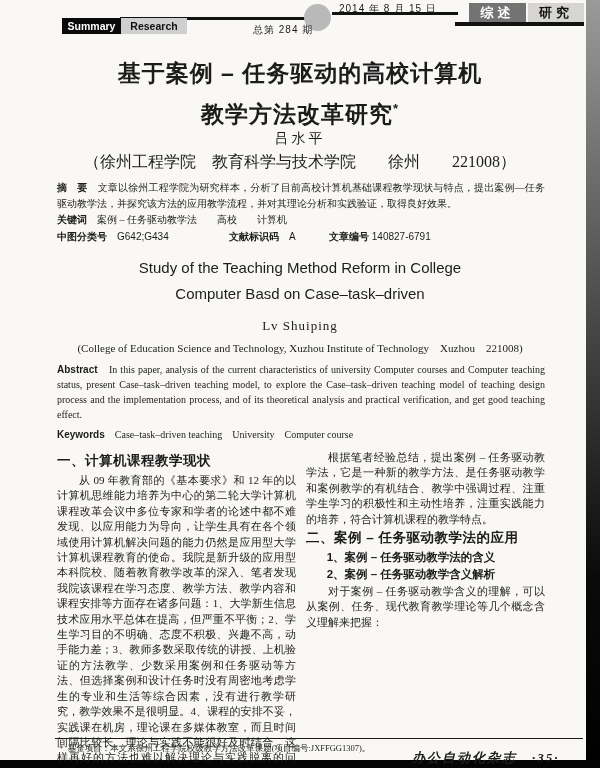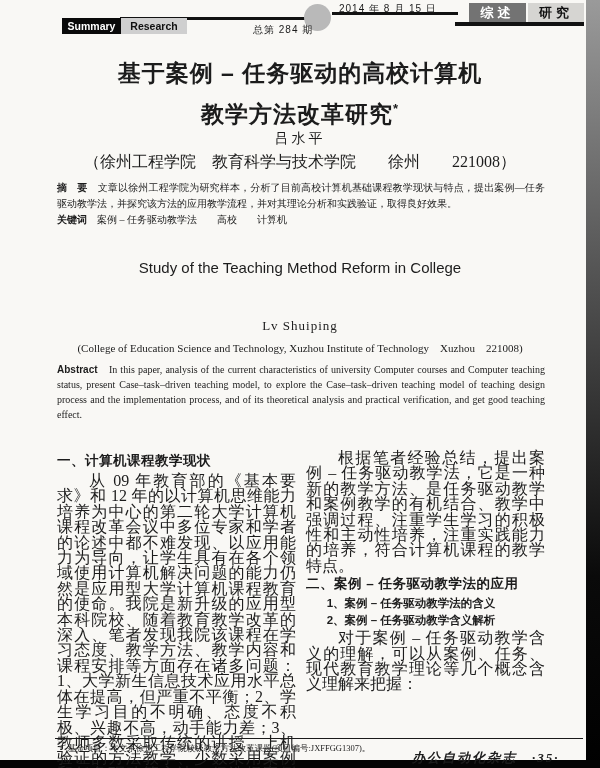--- a/index.html
+++ b/index.html
@@ -60,21 +60,21 @@
   .en-abs p { margin:0; }
   .en-kw { margin-top:5px !important; }
 
   
   .cols { left:57px; top:450px; width:488px; display:flex; gap:10px; }
   .col { width:239px; }
   .col h2 { font-family:"Liberation Sans","DejaVu Sans",sans-serif;
     font-size:13.5px; font-weight:bold; margin:2px 0 3px 0; letter-spacing:0.5px; }
   .col h3 { font-family:"Liberation Sans","DejaVu Sans",sans-serif;
     font-size:11.5px; font-weight:bold; margin:2px 0; text-indent:1.8em; }
-  .col p { margin:0; font-size:16px; line-height:15.4px; text-align:justify; text-indent:2em; }
+  .col p { margin:0; font-size:11px; line-height:15.4px; text-align:justify; text-indent:2em; }
 
   
   .foot-rule { left:55px; top:738px; width:528px; height:0; border-top:1.5px solid #1a1a1a; }
   .footnote { left:57px; top:743px; width:520px; font-size:8.5px; white-space:nowrap; }
   .page-footer { left:412px; top:749px; font-size:13px; font-weight:bold; font-style:italic;
     letter-spacing:2px; white-space:nowrap;text-align:right; }
 </style>
 </head>
 <body>
 
@@ -93,28 +93,34 @@
 <span class="abs tag tag-zongshu">综述</span>
 <span class="abs tag tag-yanjiu">研究</span>
 
 <h1 class="abs cn-title"><span>基于案例 – 任务驱动的高校计算机</span><br><span>教学方法改革研究</span><sup>*</sup></h1>
 <div class="abs author">吕水平</div>
 <div class="abs affil">（徐州工程学院　教育科学与技术学院　　徐州　　221008）</div>
 
 <div class="abs cn-abs">
   <p><span class="lbl">摘　要</span>　<span>文章以徐州工程学院为研究样本，分析了目前高校计算机基础课程教学现状与特点，提出案例—任务驱动教学法，并探究该方法的应用教学流程，并对其理论分析和实践验证，取得良好效果。</span></p>
   <p><span class="lbl">关键词</span>　<span>案例 – 任务驱动教学法　　高校　　计算机</span></p>
+  <div class="clc-row">
+    <span class="grp grp1"><span class="lbl">中图分类号</span>　<span>G642;G434</span></span>
+    <span class="grp grp2"><span class="lbl">文献标识码</span>　<span>A</span></span>
+    <span class="grp grp3"><span class="lbl">文章编号</span> <span>140827-6791</span></span>
+  </div>
 </div>
 
-<h2 class="abs en-title"><span>Study of the Teaching Method Reform in College</span><br></h2>
+<h2 class="abs en-title"><span>Study of the Teaching Method Reform in College</span><br><span>Computer Basd on Case–task–driven</span></h2>
 <div class="abs en-author">Lv Shuiping</div>
 <div class="abs en-affil">(College of Education Science and Technology, Xuzhou Institute of Technology　Xuzhou　221008)</div>
 
 <div class="abs en-abs">
   <p><span class="lbl">Abstract</span>　<span>In this paper, analysis of the current characteristics of university Computer courses and Computer teaching status, present Case–task–driven teaching model, to explore the Case–task–driven teaching model of teaching design process and the implementation process, and of its theoretical analysis and practical verification, and get good teaching effect.</span></p>
+  <p class="en-kw"><span class="lbl">Keywords</span>　<span>Case–task–driven teaching　University　Computer course</span></p>
 </div>
 
 <div class="abs cols">
   <div class="col">
     <h2>一、计算机课程教学现状</h2>
     <p>从 09 年教育部的《基本要求》和 12 年的以计算机思维能力培养为中心的第二轮大学计算机课程改革会议中多位专家和学者的论述中都不难发现、以应用能力为导向，让学生具有在各个领域使用计算机解决问题的能力仍然是应用型大学计算机课程教育的使命。我院是新升级的应用型本科院校、随着教育教学改革的深入、笔者发现我院该课程在学习态度、教学方法、教学内容和课程安排等方面存在诸多问题：1、大学新生信息技术应用水平总体在提高，但严重不平衡；2、学生学习目的不明确、态度不积极、兴趣不高，动手能力差；3、教师多数采取传统的讲授、上机验证的方法教学、少数采用案例和任务驱动等方法、但选择案例和设计任务时没有周密地考虑学生的专业和生活等综合因素，没有进行教学研究，教学效果不是很明显。4、课程的安排不妥，实践课在机房，理论课在多媒体教室，而且时间间隔比较长、理论与实践不能很好及时结合、这样再好的方法也难以解决理论与实践脱离的问题。</p>
   </div>
   <div class="col">
     <p>根据笔者经验总结，提出案例 – 任务驱动教学法，它是一种新的教学方法、是任务驱动教学和案例教学的有机结合、教学中强调过程、注重学生学习的积极性和主动性培养，注重实践能力的培养，符合计算机课程的教学特点。</p>
     <h2>二、案例 – 任务驱动教学法的应用</h2>

